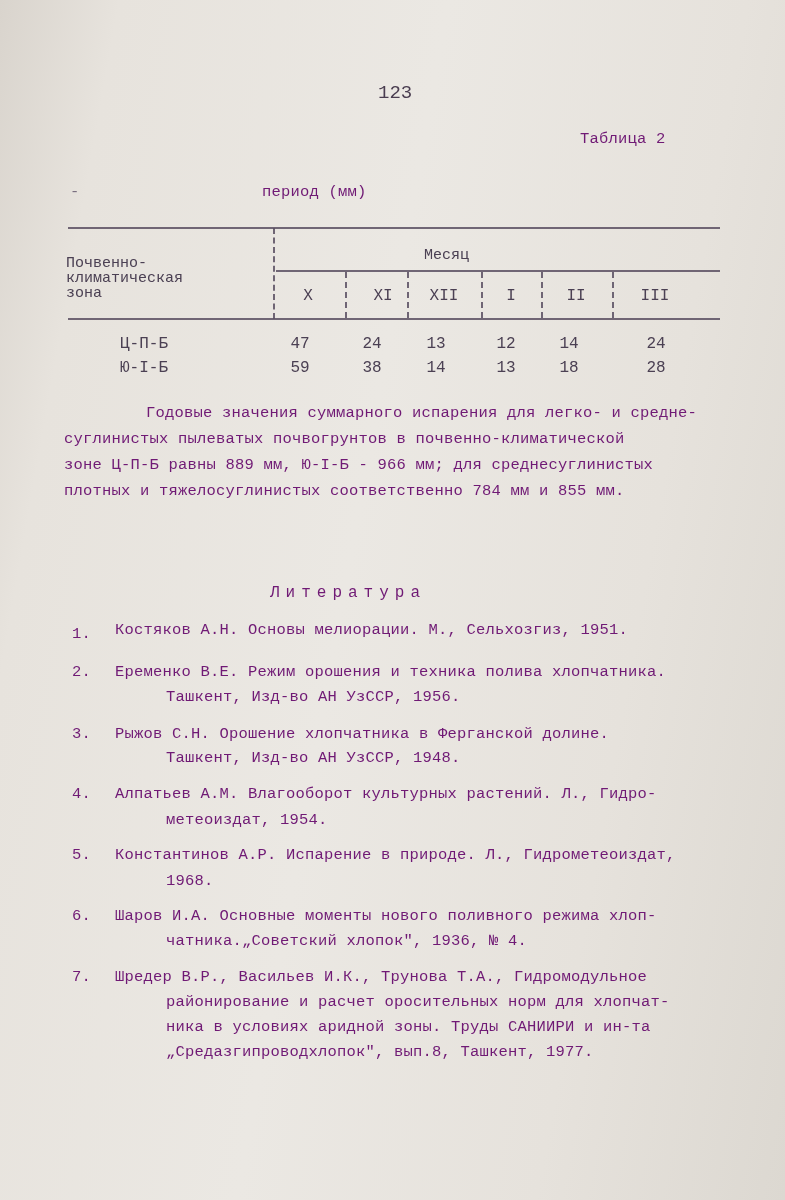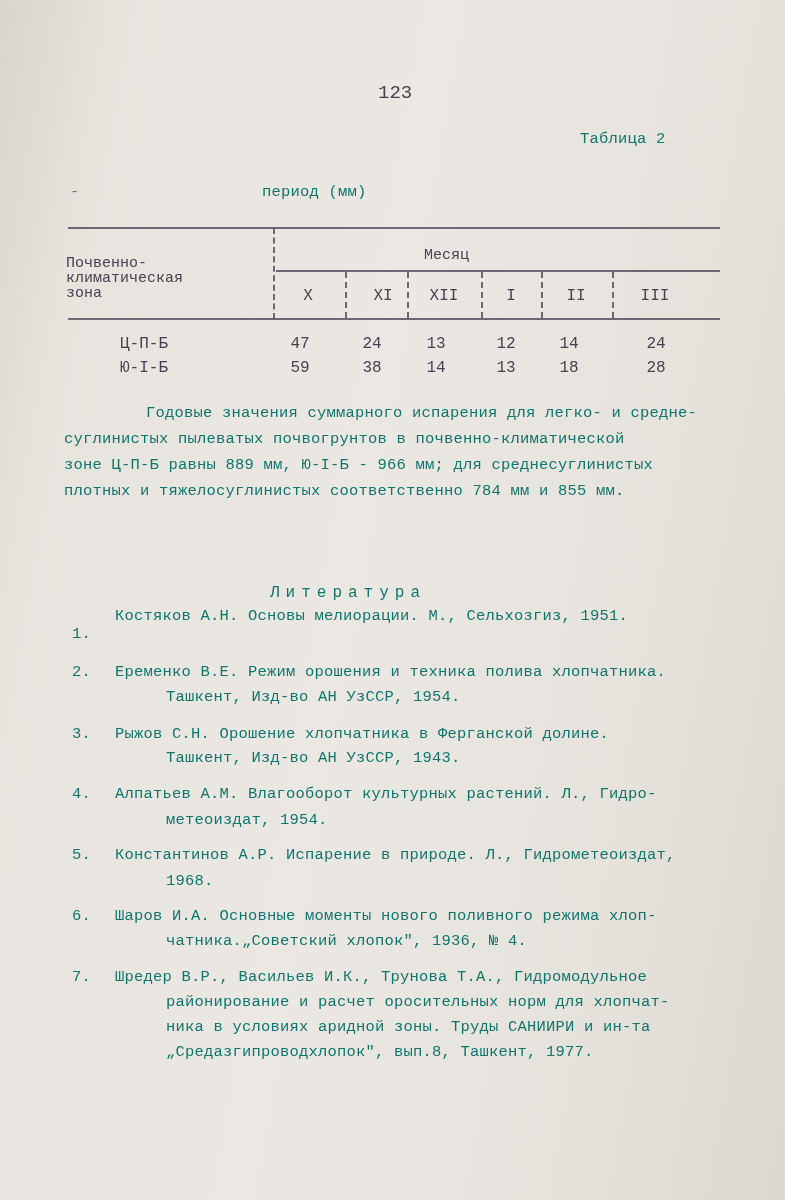--- a/index.html
+++ b/index.html
@@ -17,21 +17,21 @@
     }
     .page {
       position: absolute;
       left: 0; top: 0;
       width: 730px; height: 1200px;
     }
     .abs { position: absolute; white-space: nowrap; }
     .txt {
       font-size: 15.5px;
       letter-spacing: 0.2px;
-      color: #0f766e;
+      color: #701a75;
     }
     .page-number {
       left: 378px; top: 82px;
       font-size: 19px;
       color: #4a3d50;
     }
     .table-label { left: 580px; top: 130px; }
     .table-title-1 { left: 121px; top: 157px; }
     .table-title-2 { left: 262px; top: 183px; }
     .dash-mark { left: 70px; top: 183px; color: #7a6f80; }
@@ -123,29 +123,29 @@
     <div class="abs txt para" style="top:430px;">суглинистых пылеватых почвогрунтов в почвенно-климатической</div>
     <div class="abs txt para" style="top:456px;">зоне Ц-П-Б равны 889 мм, Ю-I-Б - 966 мм; для среднесуглинистых</div>
     <div class="abs txt para" style="top:482px;">плотных и тяжелосуглинистых соответственно 784 мм и 855 мм.</div>
   </div>
 
   <div class="abs txt lit-heading">Литература</div>
 
   <div>
 
     <div class="abs txt ref ref-num" style="top:625px;">1.</div>
-    <div class="abs txt ref ref-text" style="top:607px;">Костяков А.Н.  Основы мелиорации. М., Сельхозгиз, 1951.</div>
+    <div class="abs txt ref ref-text" style="top:621px;">Костяков А.Н.  Основы мелиорации. М., Сельхозгиз, 1951.</div>
 
     <div class="abs txt ref ref-num" style="top:663px;">2.</div>
     <div class="abs txt ref ref-text" style="top:663px;">Еременко В.Е.  Режим орошения и техника полива хлопчатника.</div>
-    <div class="abs txt ref ref-cont" style="top:688px;">Ташкент, Изд-во АН УзССР, 1954.</div>
+    <div class="abs txt ref ref-cont" style="top:688px;">Ташкент, Изд-во АН УзССР, 1956.</div>
 
     <div class="abs txt ref ref-num" style="top:725px;">3.</div>
     <div class="abs txt ref ref-text" style="top:725px;">Рыжов С.Н.  Орошение хлопчатника в Ферганской долине.</div>
-    <div class="abs txt ref ref-cont" style="top:749px;">Ташкент, Изд-во АН УзССР, 1943.</div>
+    <div class="abs txt ref ref-cont" style="top:749px;">Ташкент, Изд-во АН УзССР, 1948.</div>
 
     <div class="abs txt ref ref-num" style="top:785px;">4.</div>
     <div class="abs txt ref ref-text" style="top:785px;">Алпатьев А.М.  Влагооборот культурных растений. Л., Гидро-</div>
     <div class="abs txt ref ref-cont" style="top:811px;">метеоиздат, 1954.</div>
 
     <div class="abs txt ref ref-num" style="top:846px;">5.</div>
     <div class="abs txt ref ref-text" style="top:846px;">Константинов А.Р.  Испарение в природе. Л., Гидрометеоиздат,</div>
     <div class="abs txt ref ref-cont" style="top:872px;">1968.</div>
 
     <div class="abs txt ref ref-num" style="top:907px;">6.</div>

